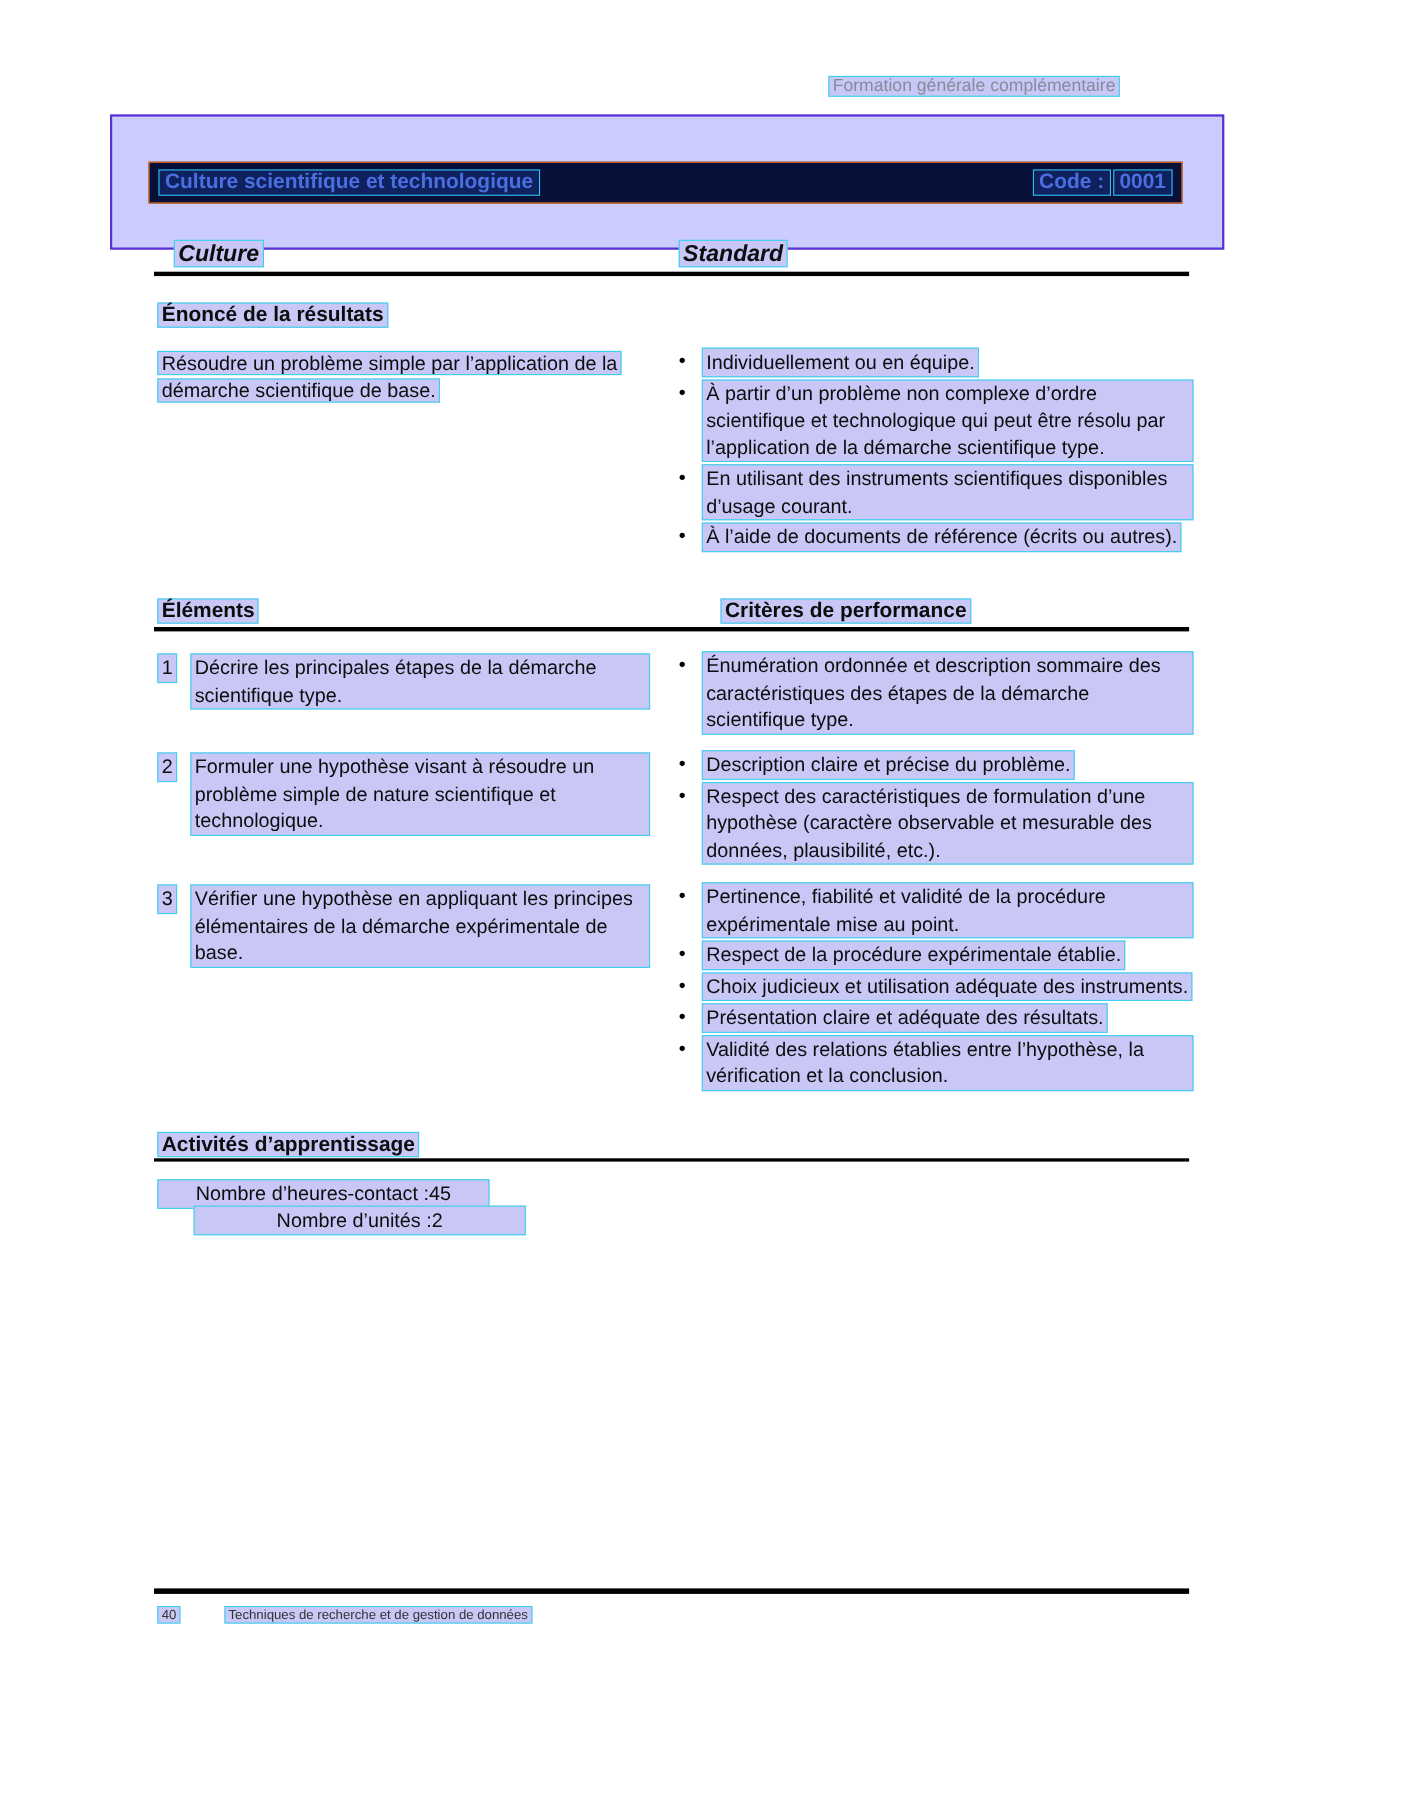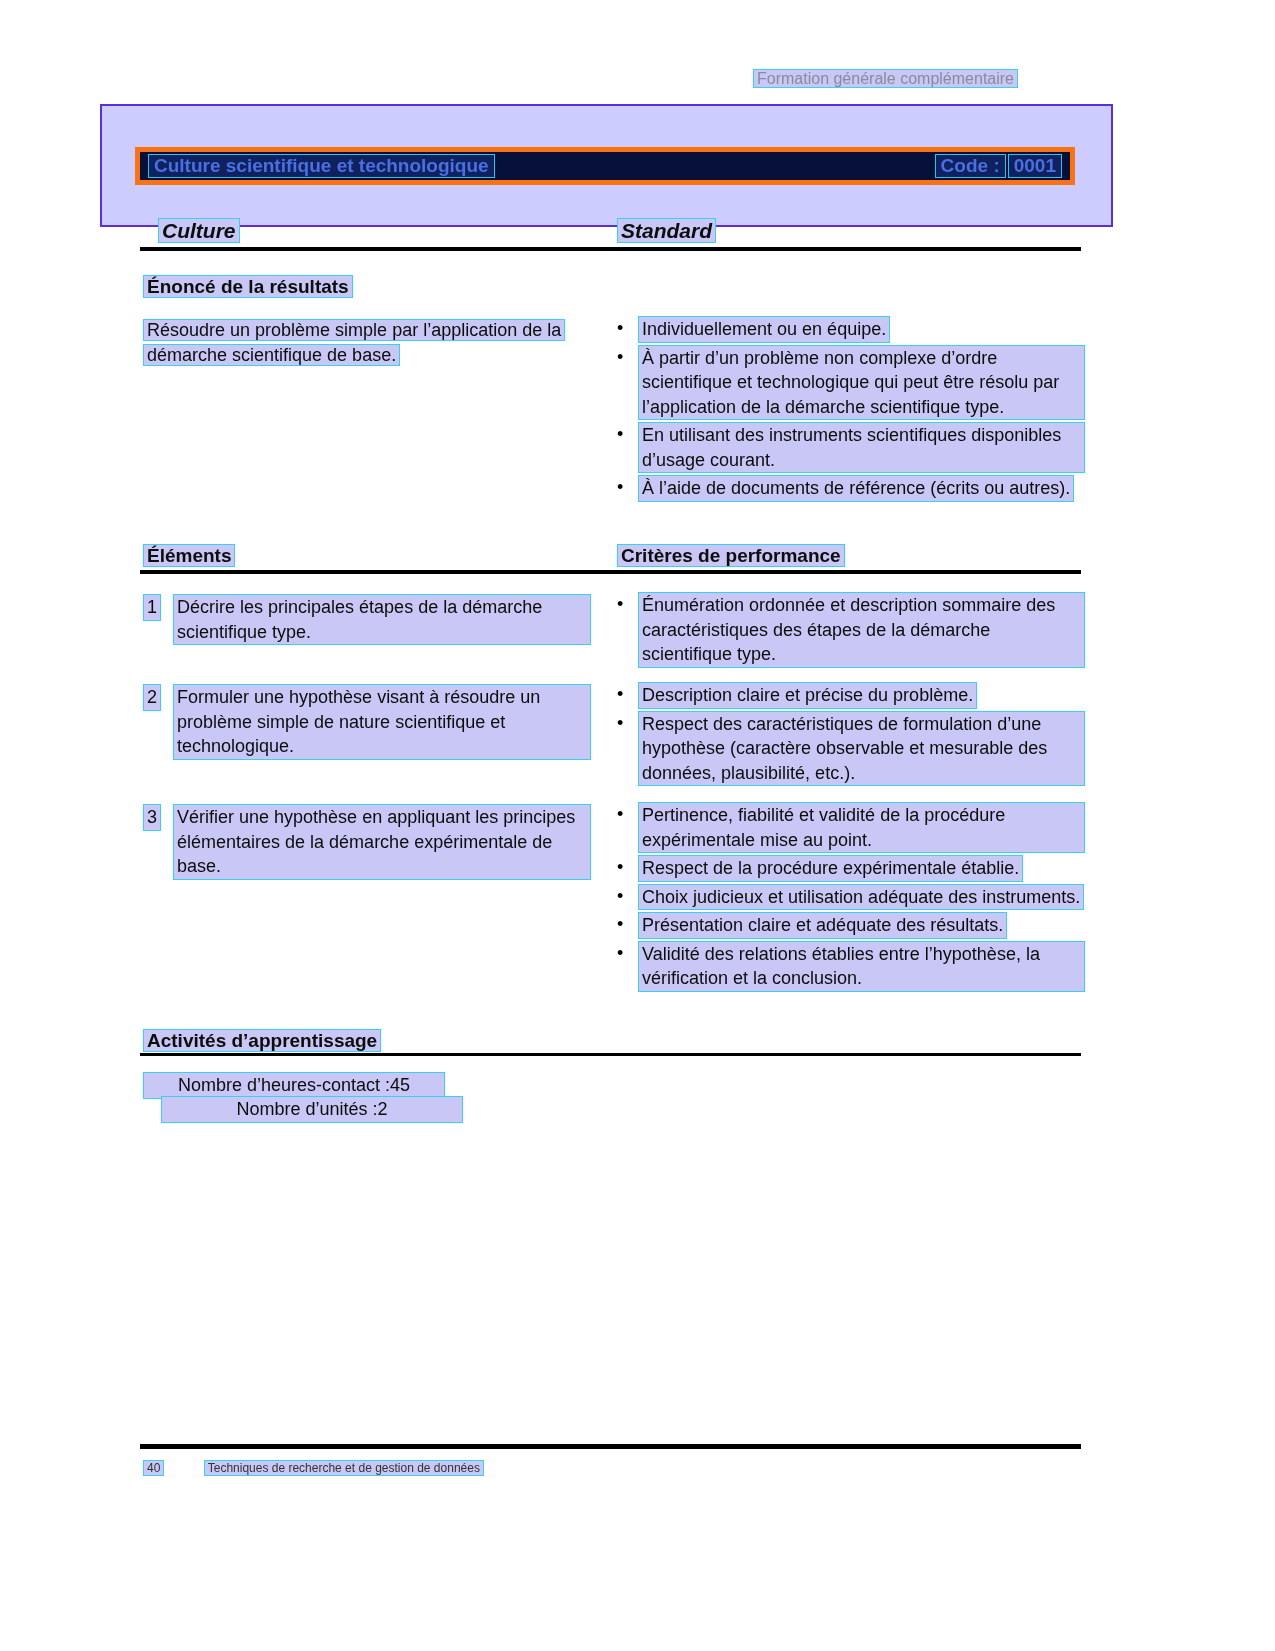--- a/index.html
+++ b/index.html
@@ -26,21 +26,21 @@
   .col-h  { font-size:21px; font-weight:bold; font-style:italic; line-height:25px; }
 
   .rule { position:absolute; left:140px; width:941px; background:#000; }
 
   .course-box {
     position:absolute; left:100px; top:104px; width:1013px; height:123px;
     background:#ccccff; border:2px solid #5b2fd6;
   }
   .course-bar {
     position:absolute; left:33px; top:41px; right:36px; height:38px;
-    background:#071038; border:5px solid #f97316;
+    background:#071038; border:1px solid #f97316;
     display:flex; align-items:center; justify-content:space-between; padding:0 8px;
   }
   .bar-hl {
     color:#4a6fe0; font-size:19px; font-weight:bold;
     background:rgba(23,48,130,.55); border:1.5px solid #2cc4ec; padding:0 5px;
     white-space:nowrap;
   }
   .bar-right { display:flex; gap:2px; }
 
   ul.bullets { list-style:none; }
@@ -103,21 +103,21 @@
     </li>
     <li>
       <span class="dot">•</span>
       <span class="hl">À l’aide de documents de référence (écrits ou autres).</span>
     </li>
   </ul>
 
   <div class="lcol sec-h" style="top:543px;">
     <span class="hl">Éléments</span>
   </div>
-  <div class="rcol sec-h" style="top:543px;">
+  <div class="rcol sec-h" style="top:543px;margin-left:38px;">
     <span class="hl">Critères de performance</span>
   </div>
   <div class="rule" style="top:570px; height:4px;"></div>
 
   <div class="lcol body-t item" style="top:594px;">
     <span class="hl num">1</span>
     <span class="hl">Décrire les principales étapes de la démarche scientifique type.</span>
   </div>
   <ul class="rcol body-t bullets" style="top:592px;">
     <li>
@@ -172,21 +172,21 @@
     <span class="hl">Activités d’apprentissage</span>
   </div>
   <div class="rule" style="top:1053px; height:3px;"></div>
 
   <div class="abs body-t" style="left:143px; top:1072px;">
     <span class="hl rowline">
       <span>Nombre d’heures-contact :</span>
       <span>45</span>
     </span>
   </div>
-  <div class="abs body-t" style="left:143px; top:1096px;padding-left:18px;">
+  <div class="abs body-t" style="left:158px; top:1096px;padding-left:18px;">
     <span class="hl rowline">
       <span>Nombre d’unités :</span>
       <span>2</span>
     </span>
   </div>
 
   <div class="rule" style="top:1444px; height:5px;"></div>
   <div class="abs footer-t" style="left:143px; top:1461px;">
     <span class="hl">40</span>
     <span class="hl" style="margin-left:36px;">Techniques de recherche et de gestion de données</span>

